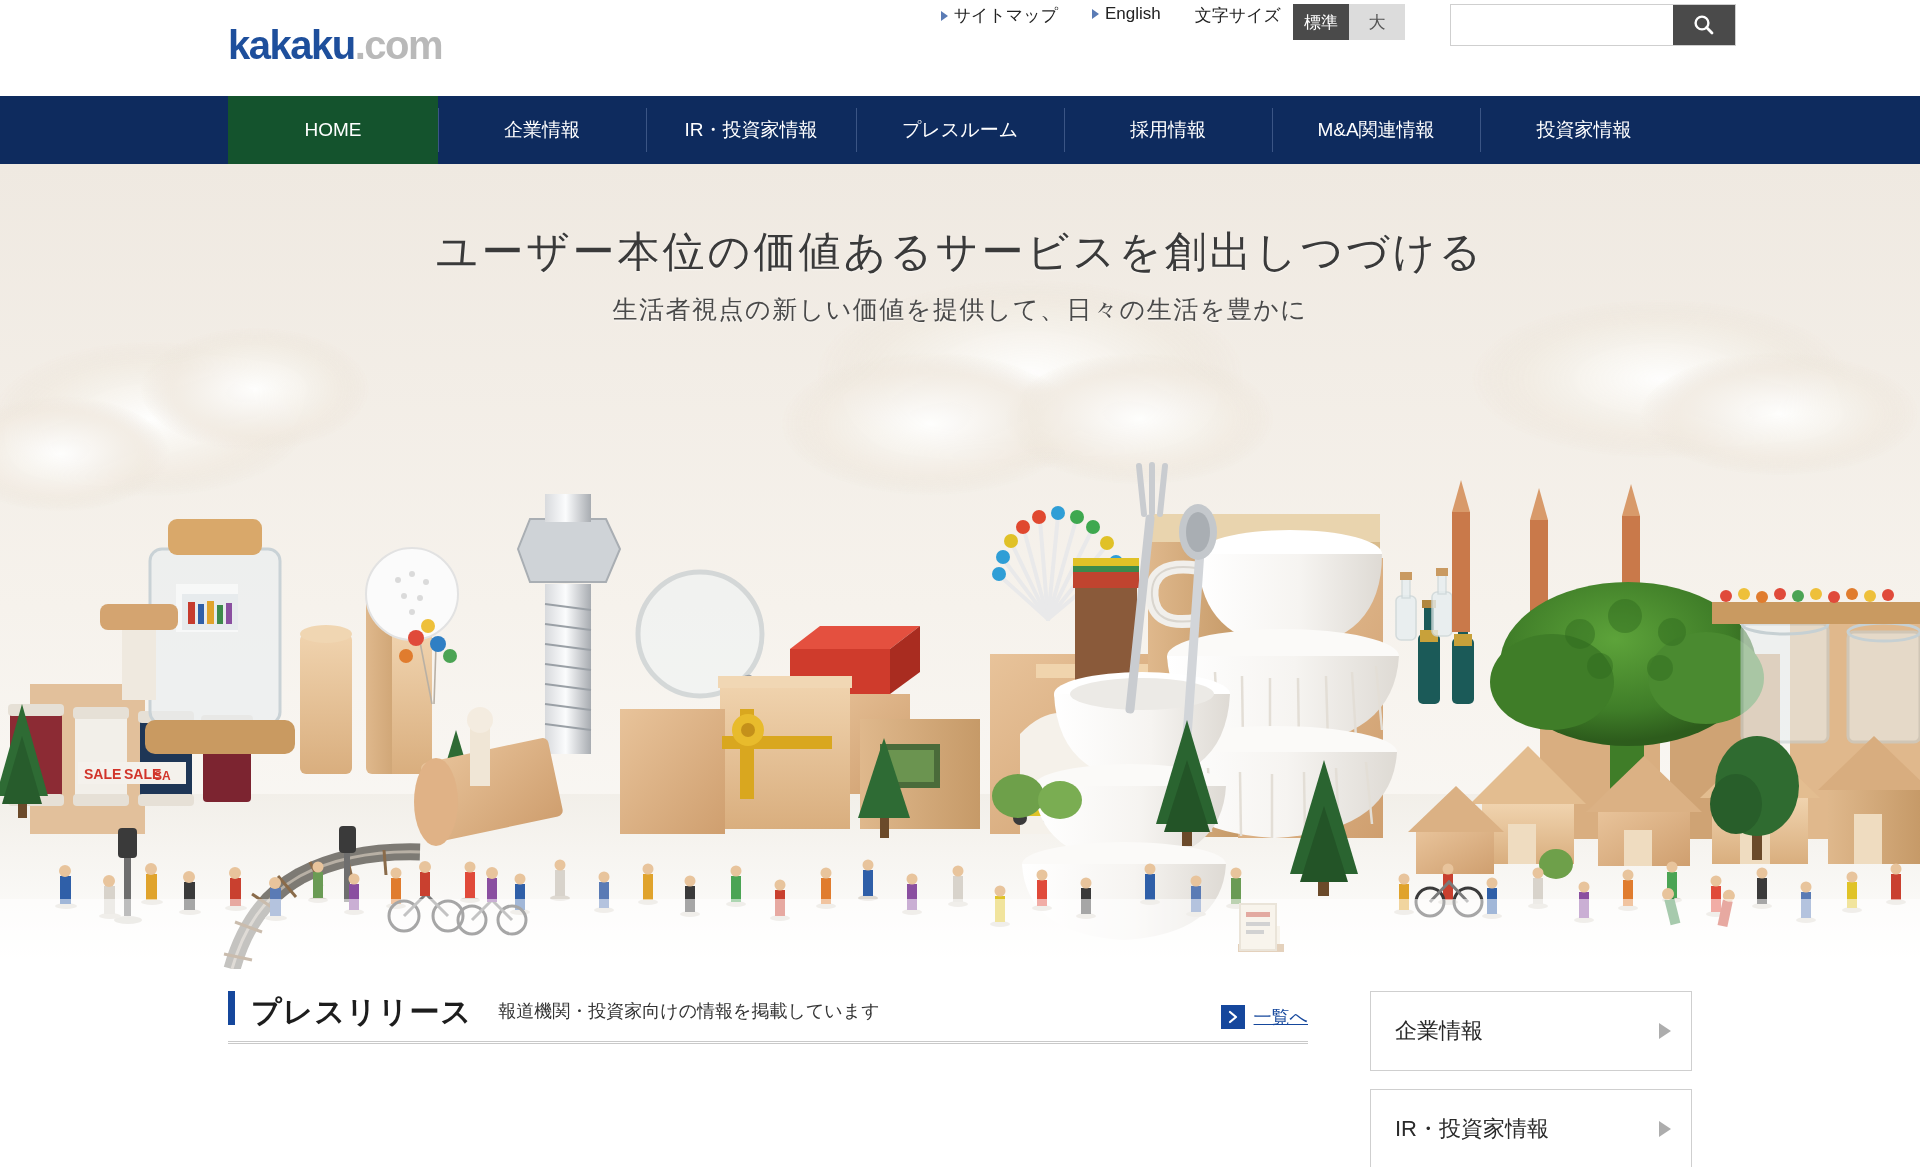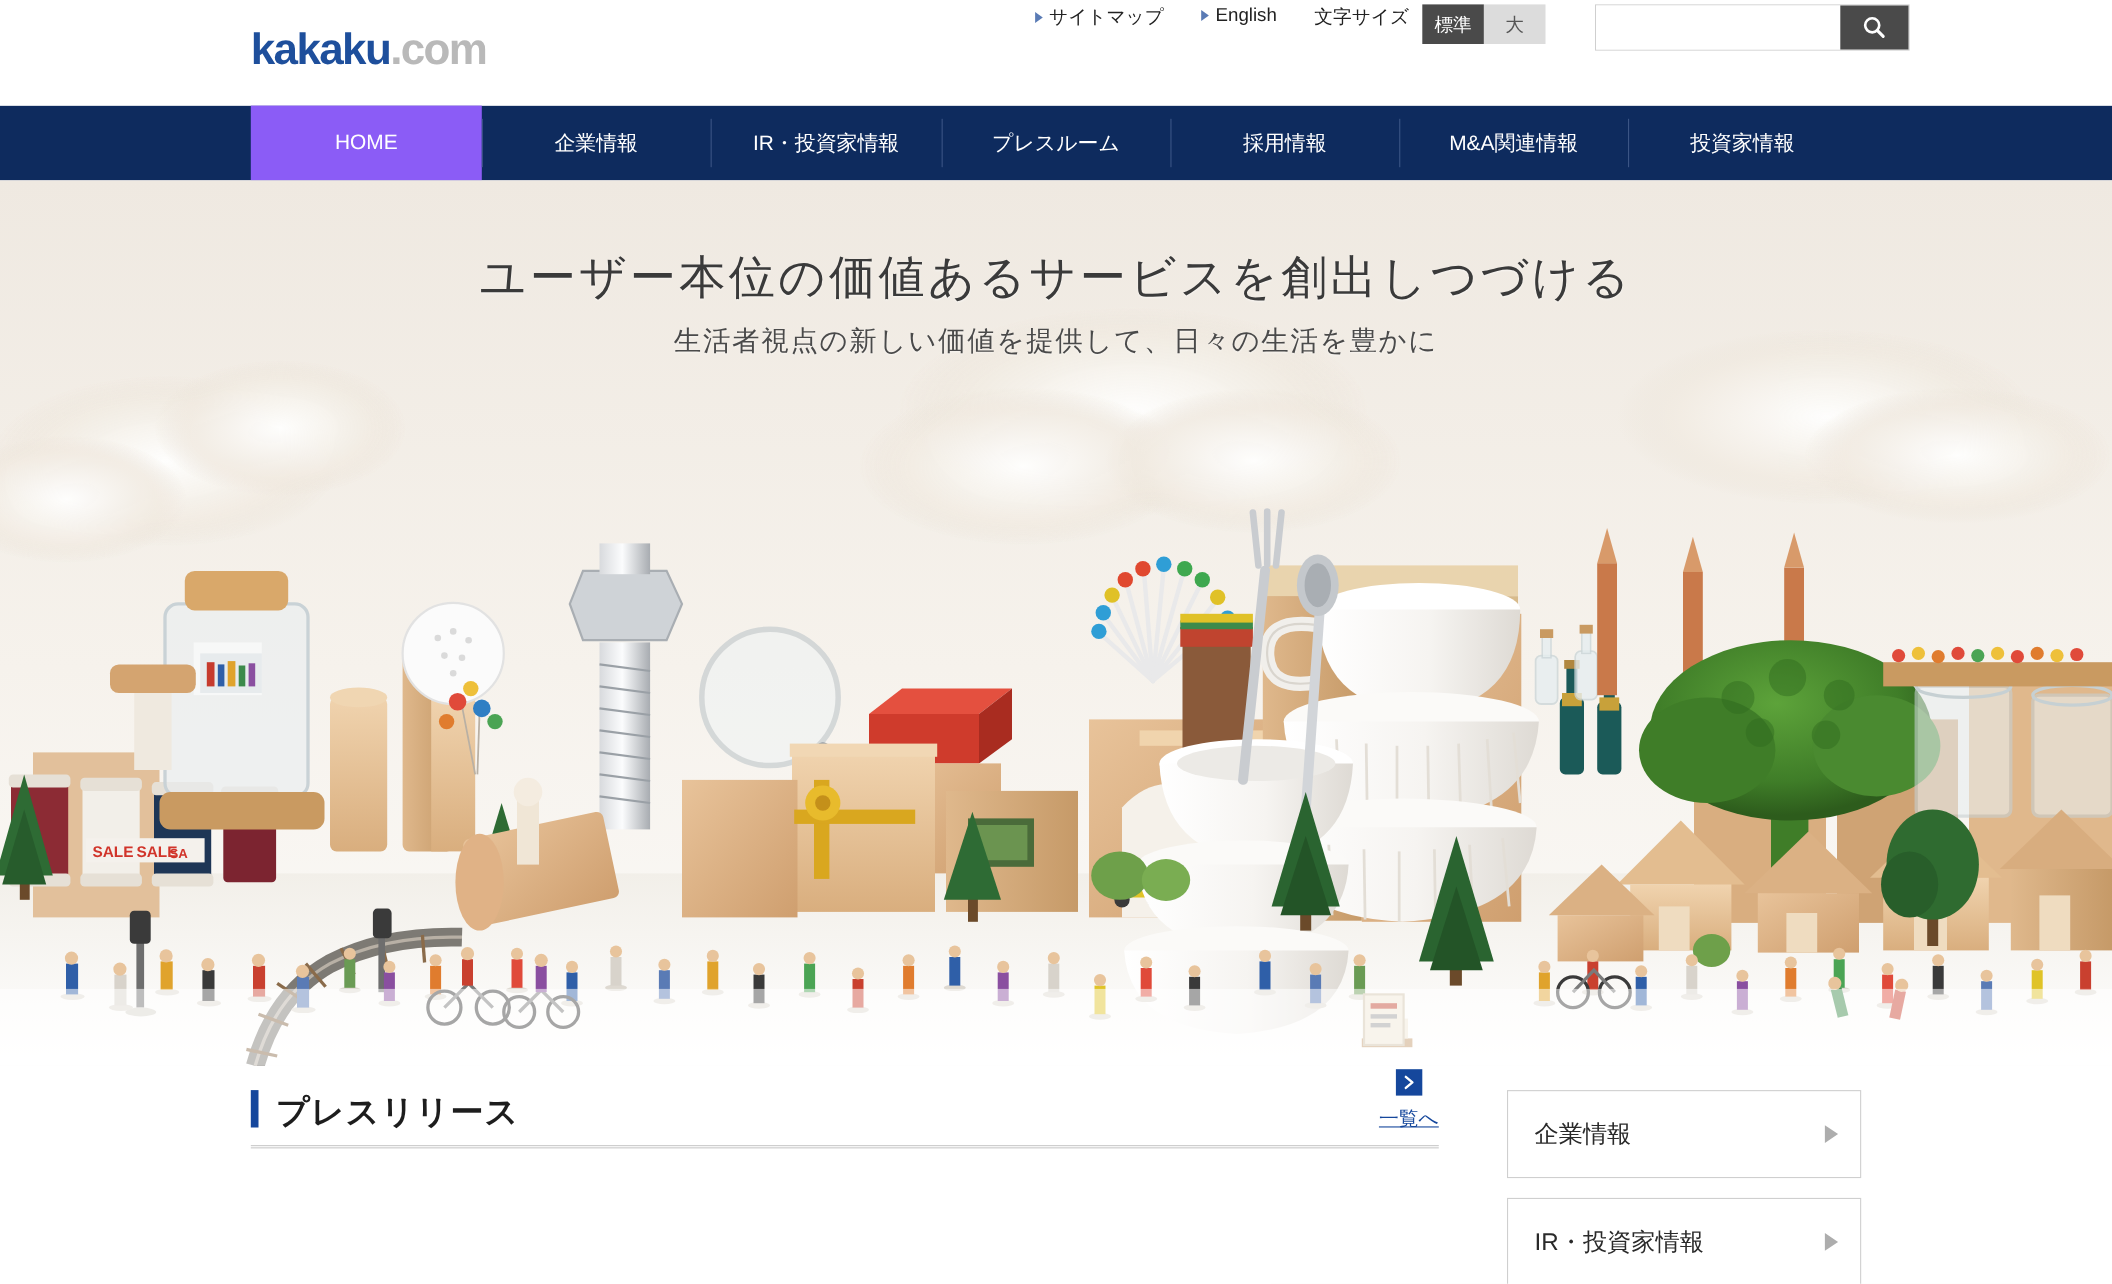--- a/index.html
+++ b/index.html
@@ -116,21 +116,21 @@
     padding: 0 10px;
   }
   .nav-item + .nav-item::before {
     content: "";
     position: absolute;
     left: 0; top: 12px; bottom: 12px;
     width: 1px;
     background: #3b5585;
   }
   .nav-item.active {
-    background: #8b5cf6;
+    background: #14532d;
   }
   .nav-item.active::after {
     content: "";
     position: absolute;
     left: 0; top: 12px; bottom: 12px;
     width: 1px; background: transparent;
   }
 
   
   .hero {
@@ -206,21 +206,20 @@
     margin-left: 26px;
     margin-bottom: 4px;
   }
   .sec-more {
     position: absolute;
     right: 0; bottom: 12px;
     display: flex;
     align-items: center;
     gap: 9px;
     cursor: pointer;
-    flex-direction: column;
   }
   .chev-sq {
     width: 24px; height: 24px;
     background: #15479c;
     display: flex; align-items: center; justify-content: center;
   }
   .chev-sq svg { display: block; }
   .sec-more-label {
     font-size: 18px;
     color: #15479c;
@@ -947,20 +946,21 @@
 </div>
 
 <div class="content">
   <div class="wrap">
 
     <div class="col-main">
 
       <div class="sec-head">
         <div class="sec-bar"></div>
         <div class="sec-title">プレスリリース</div>
+        <div class="sec-desc">報道機関・投資家向けの情報を掲載しています</div>
 
         <div class="sec-more">
           <span class="chev-sq">
             <svg width="12" height="14" viewBox="0 0 12 14">
               <polyline points="3,2 9,7 3,12" fill="none" stroke="#ffffff" stroke-width="2.2" stroke-linecap="round" stroke-linejoin="round"></polyline>
             </svg>
           </span>
           <span class="sec-more-label">一覧へ</span>
         </div>
       </div>

